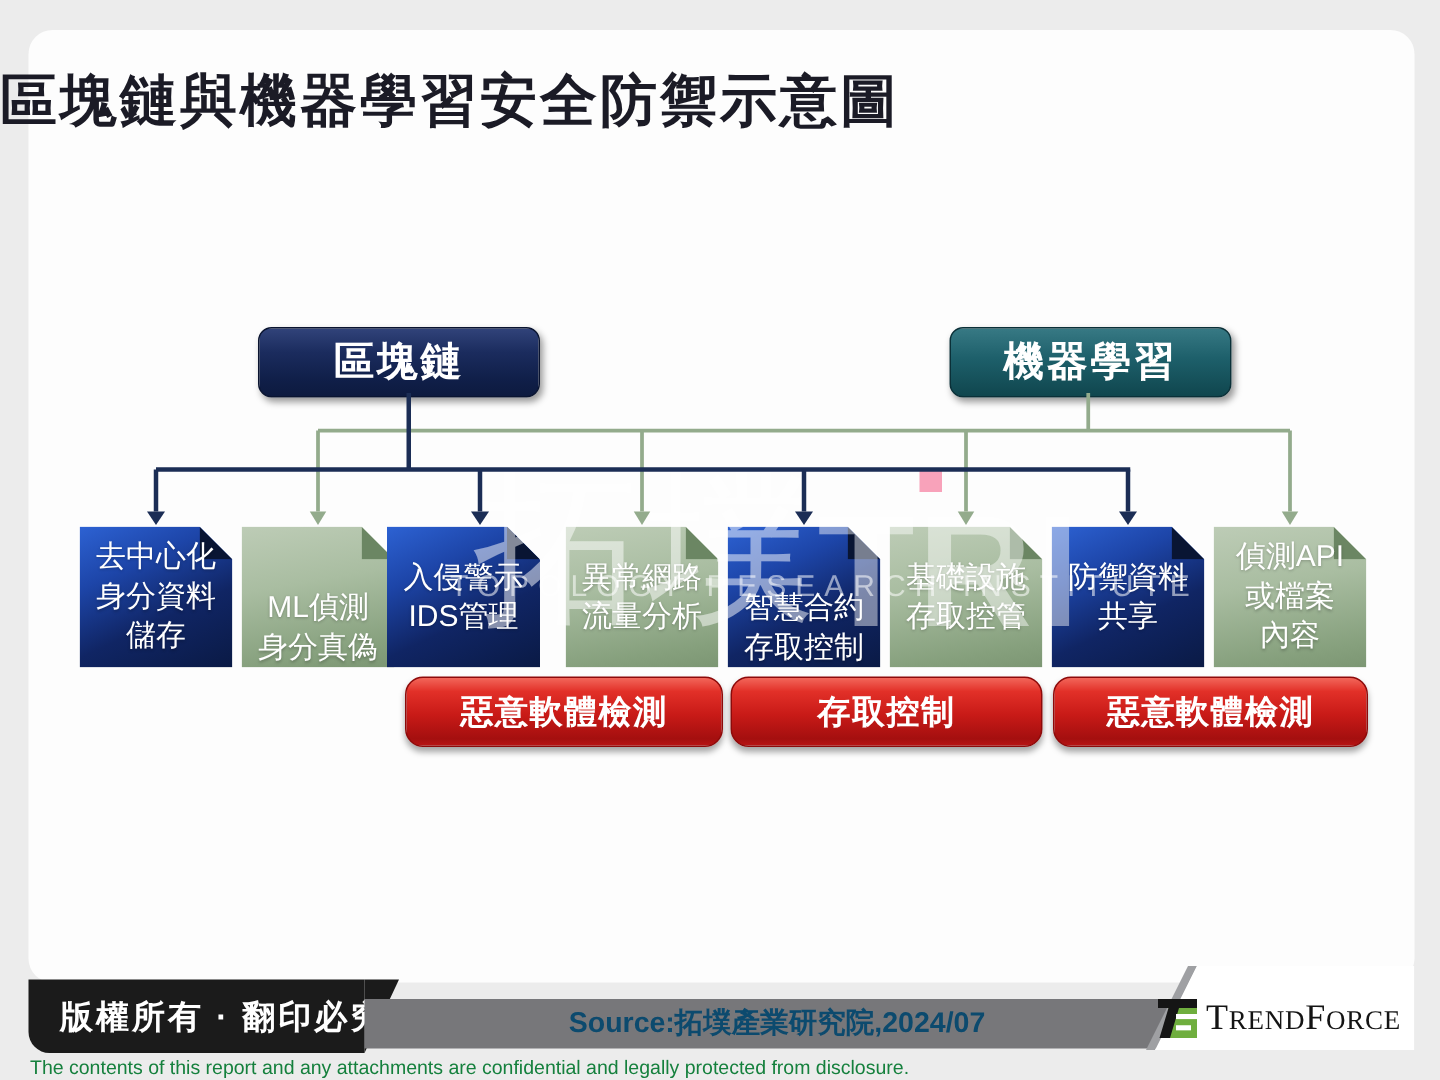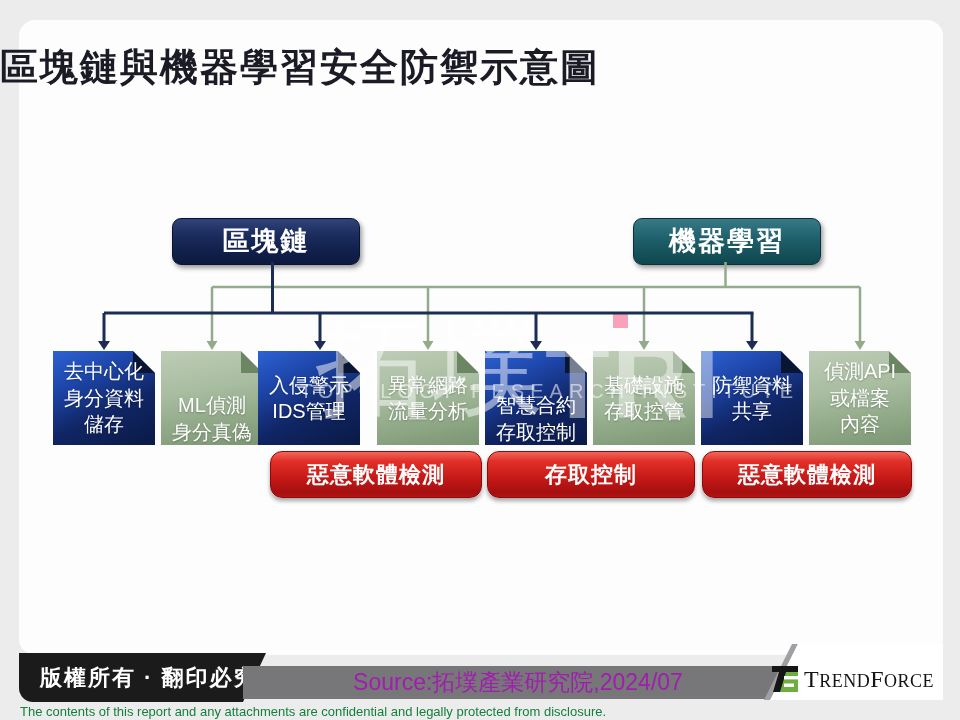--- a/index.html
+++ b/index.html
@@ -39,21 +39,21 @@
   .watermark{position:absolute;left:0;top:0;width:960px;height:720px;pointer-events:none;}
   .wm-cjk{position:absolute;left:316px;top:290px;font-size:112px;font-weight:normal;color:rgba(255,255,255,.50);letter-spacing:4px;}
   .wm-latin{position:absolute;left:545px;top:296px;font-size:106px;font-weight:bold;color:rgba(255,255,255,.45);letter-spacing:2px;font-family:"Liberation Sans",sans-serif;margin-top:25px;}
   .wm-line{position:absolute;left:300px;top:380px;font-size:20px;letter-spacing:6px;color:rgba(255,255,255,.55);}
   .wm-pink{position:absolute;left:613px;top:312px;width:15px;height:16px;background:#f79ab4;opacity:.92;}
   
   .copyright-bar{position:absolute;left:19px;top:653px;width:224px;height:49px;background:#1b1b1b;border-radius:0 0 0 14px;}
   .copyright-slant{position:absolute;left:243px;top:653px;width:0;height:0;border-top:49px solid #1b1b1b;border-right:23px solid transparent;}
   .copyright-text{position:absolute;left:40px;top:653px;height:49px;line-height:49px;color:#fff;font-weight:bold;font-size:22px;letter-spacing:2px;}
   .source-bar{position:absolute;left:243px;top:666px;width:550px;height:33px;background:#77777a;}
-  .source-text{position:absolute;left:243px;top:666px;width:550px;height:33px;line-height:33px;text-align:center;color:#a21caf;font-size:23px;}
+  .source-text{position:absolute;left:243px;top:666px;width:550px;height:33px;line-height:33px;text-align:center;color:#0c4a6e;font-size:19px;font-weight:bold;}
   .logo-stripe{position:absolute;left:752px;top:644px;width:46px;height:56px;background:#9fa0a3;clip-path:polygon(40px 0,46px 0,18px 100%,12px 100%);}
   .logo-plate{position:absolute;left:758px;top:644px;width:185px;height:56px;background:#ffffff;clip-path:polygon(40px 0,100% 0,100% 100%,12px 100%);}
   .logo-row{position:absolute;left:772px;top:664px;height:30px;display:flex;align-items:center;}
   .logo-text{font-family:"Liberation Serif","DejaVu Serif",serif;color:#141414;margin-left:6px;letter-spacing:.5px;}
   .logo-text .big{font-size:24px;}
   .logo-text .small{font-size:18px;}
   .disclaimer{position:absolute;left:20px;top:704px;font-size:13px;color:#15803d;}
 </style>
 </head>
 <body>

